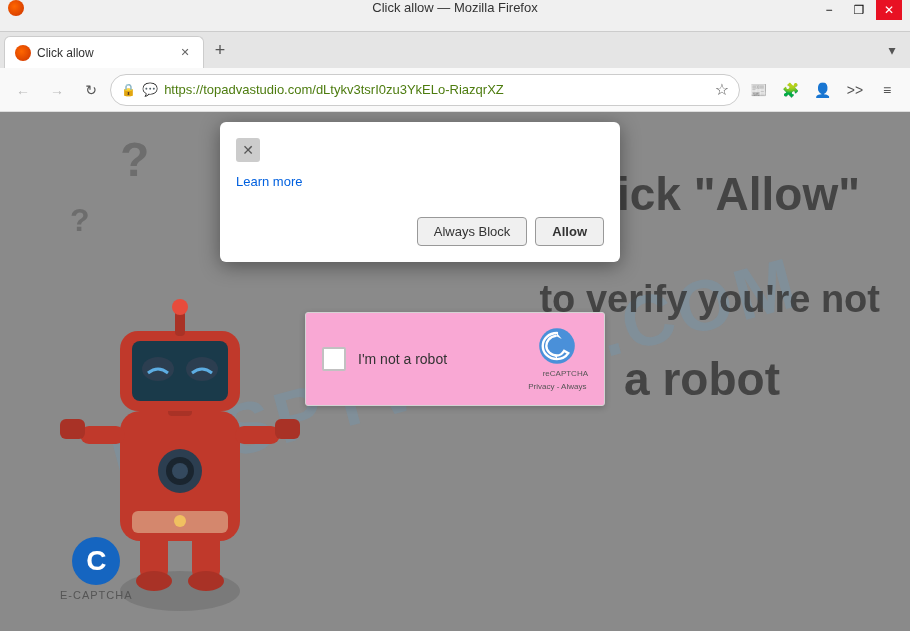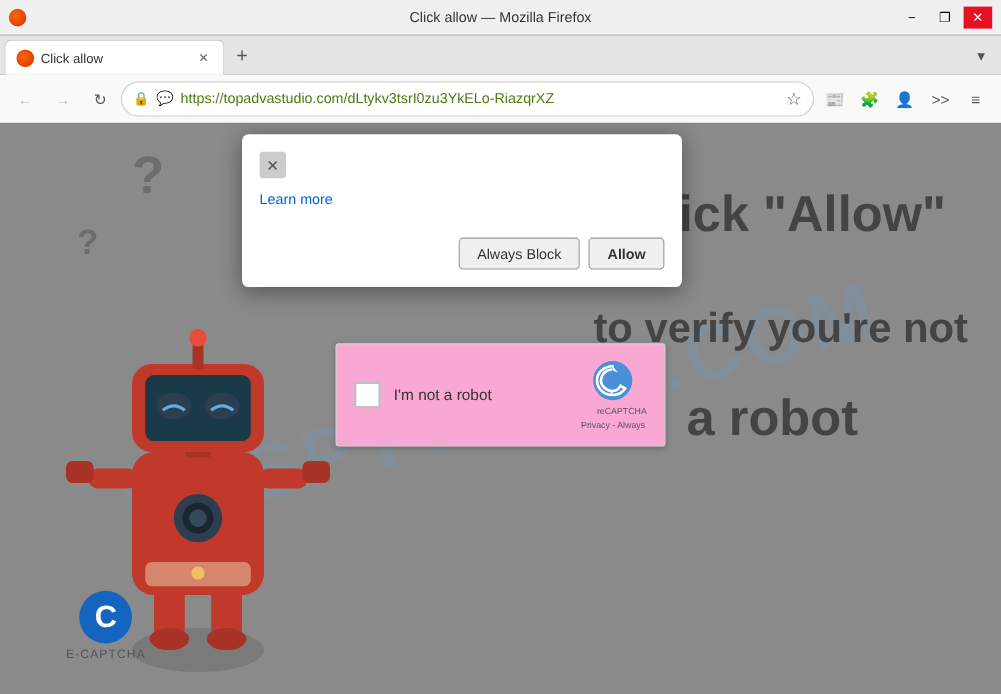--- a/index.html
+++ b/index.html
@@ -3,21 +3,21 @@
   <meta charset="utf-8">
   <style>
     * { margin: 0; padding: 0; box-sizing: border-box; }
     body { width: 910px; height: 631px; overflow: hidden; font-family: Arial, sans-serif; background: #2b2b2b; }
 
     
     .title-bar {
       background: #f0f0f0;
       height: 32px;
       display: flex;
-      align-items: center;
+      align-items: flex-start;
       padding: 0 8px;
       border-bottom: 1px solid #ccc;
       position: relative;
     }
     .title-bar-icon {
       width: 16px; height: 16px;
       background: radial-gradient(circle at 40% 40%, #ff6600, #cc3300);
       border-radius: 50%;
       margin-right: 8px;
       flex-shrink: 0;

